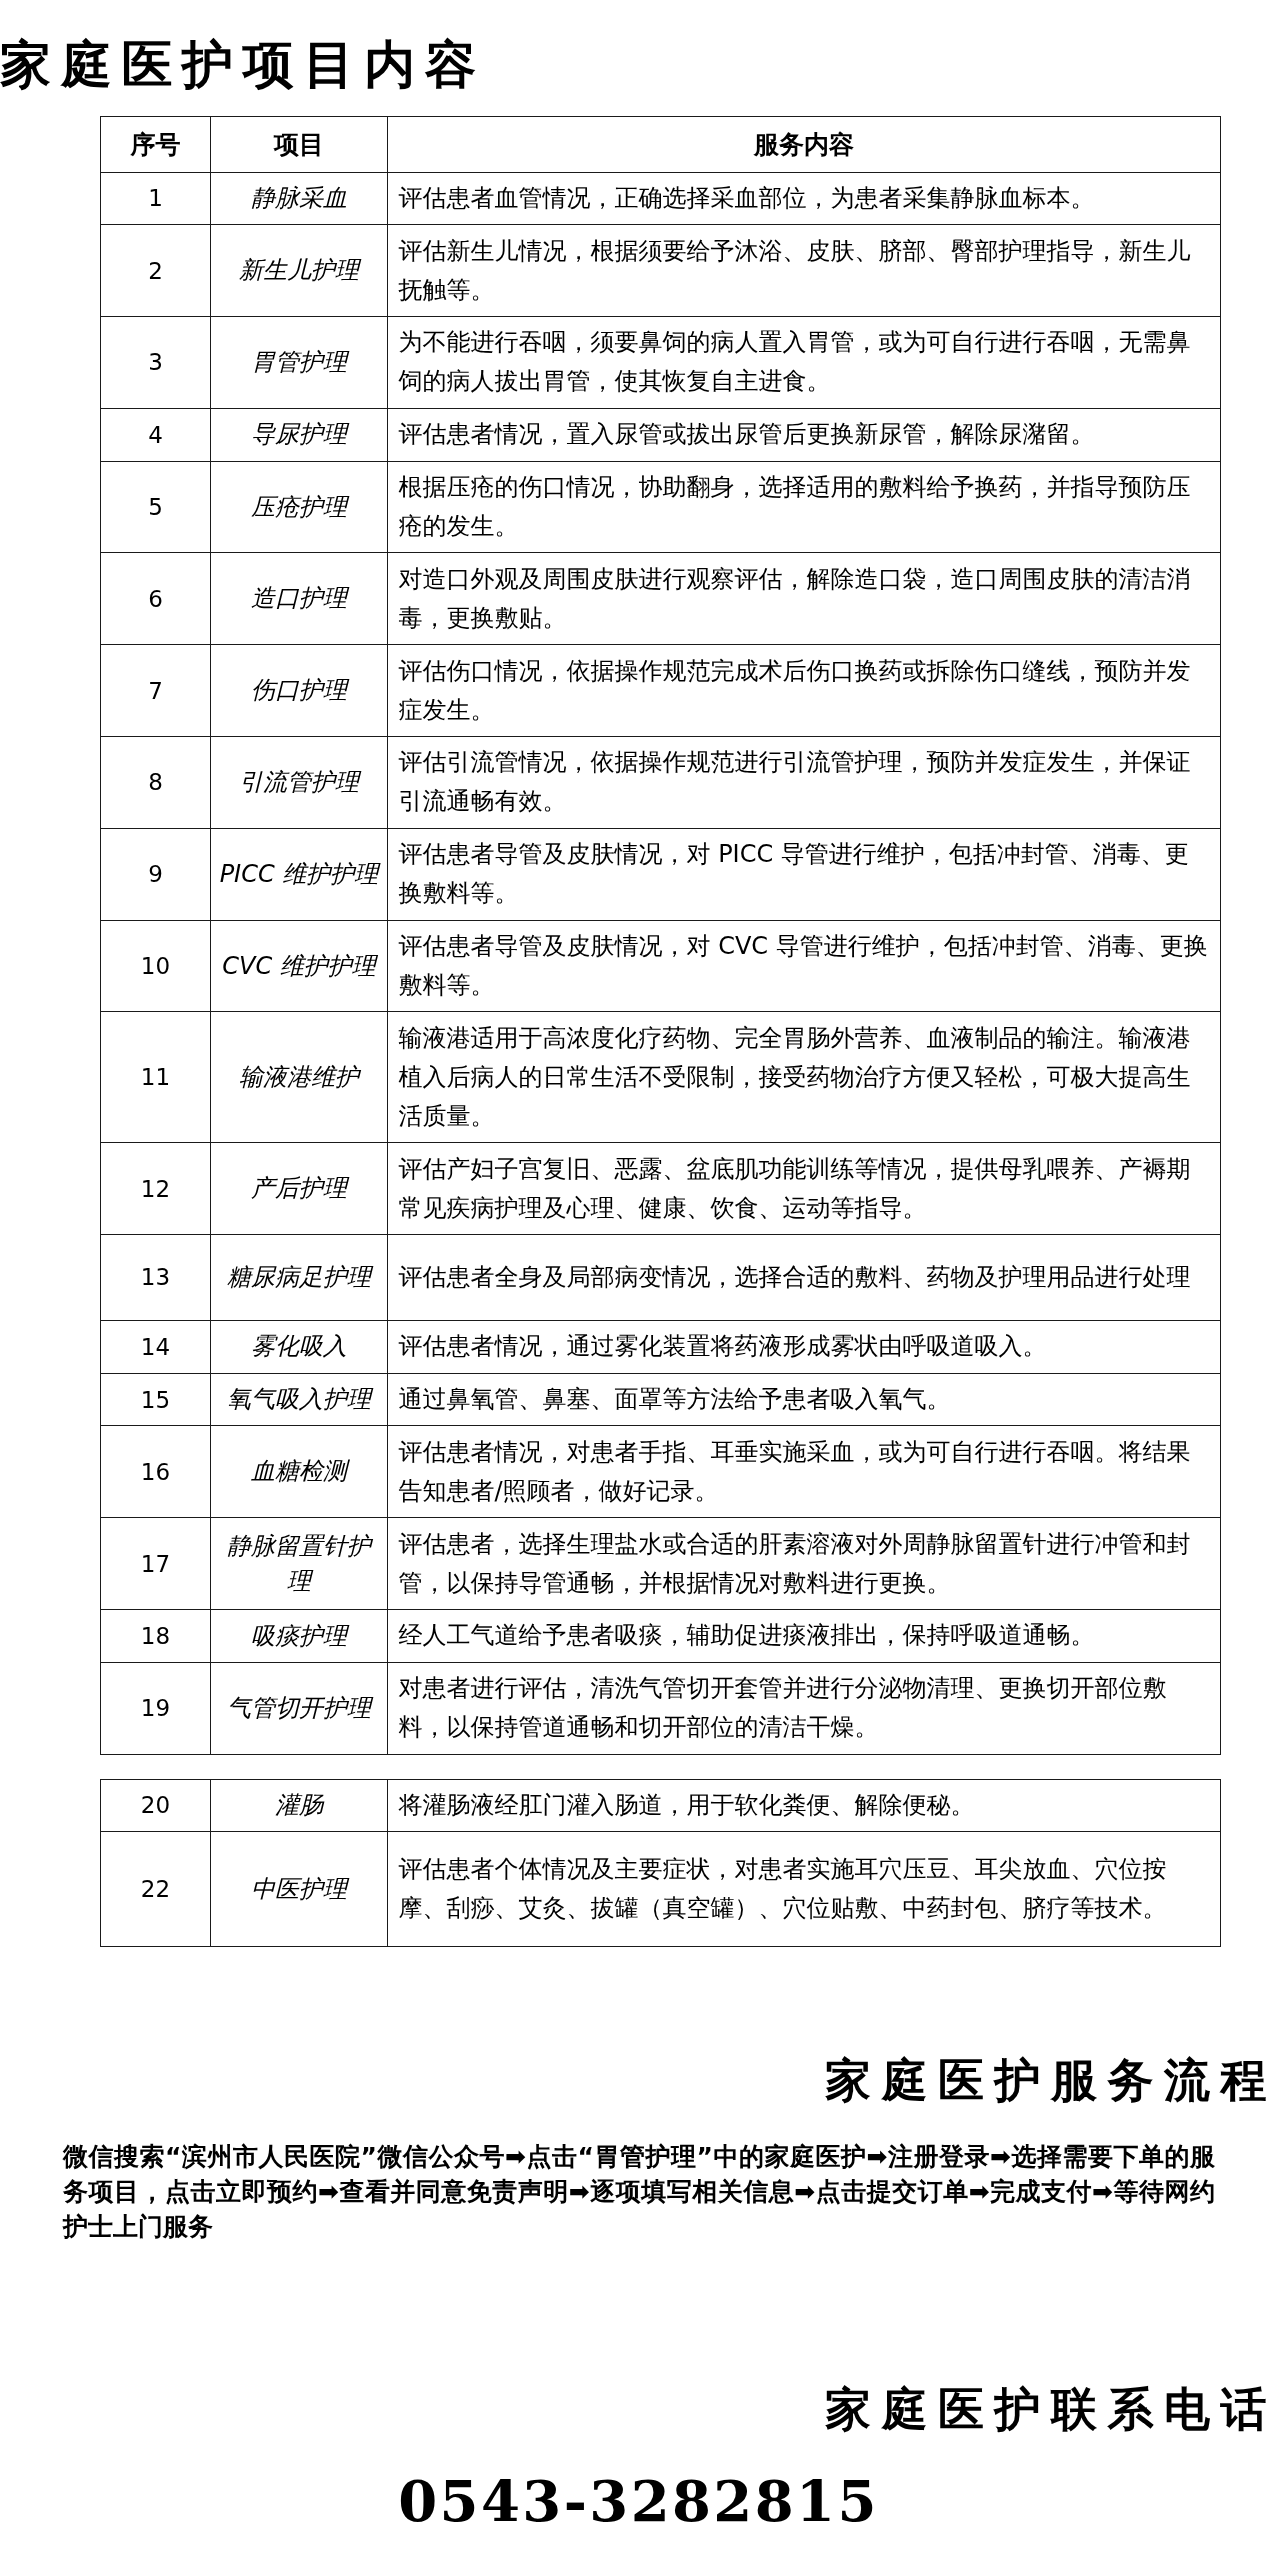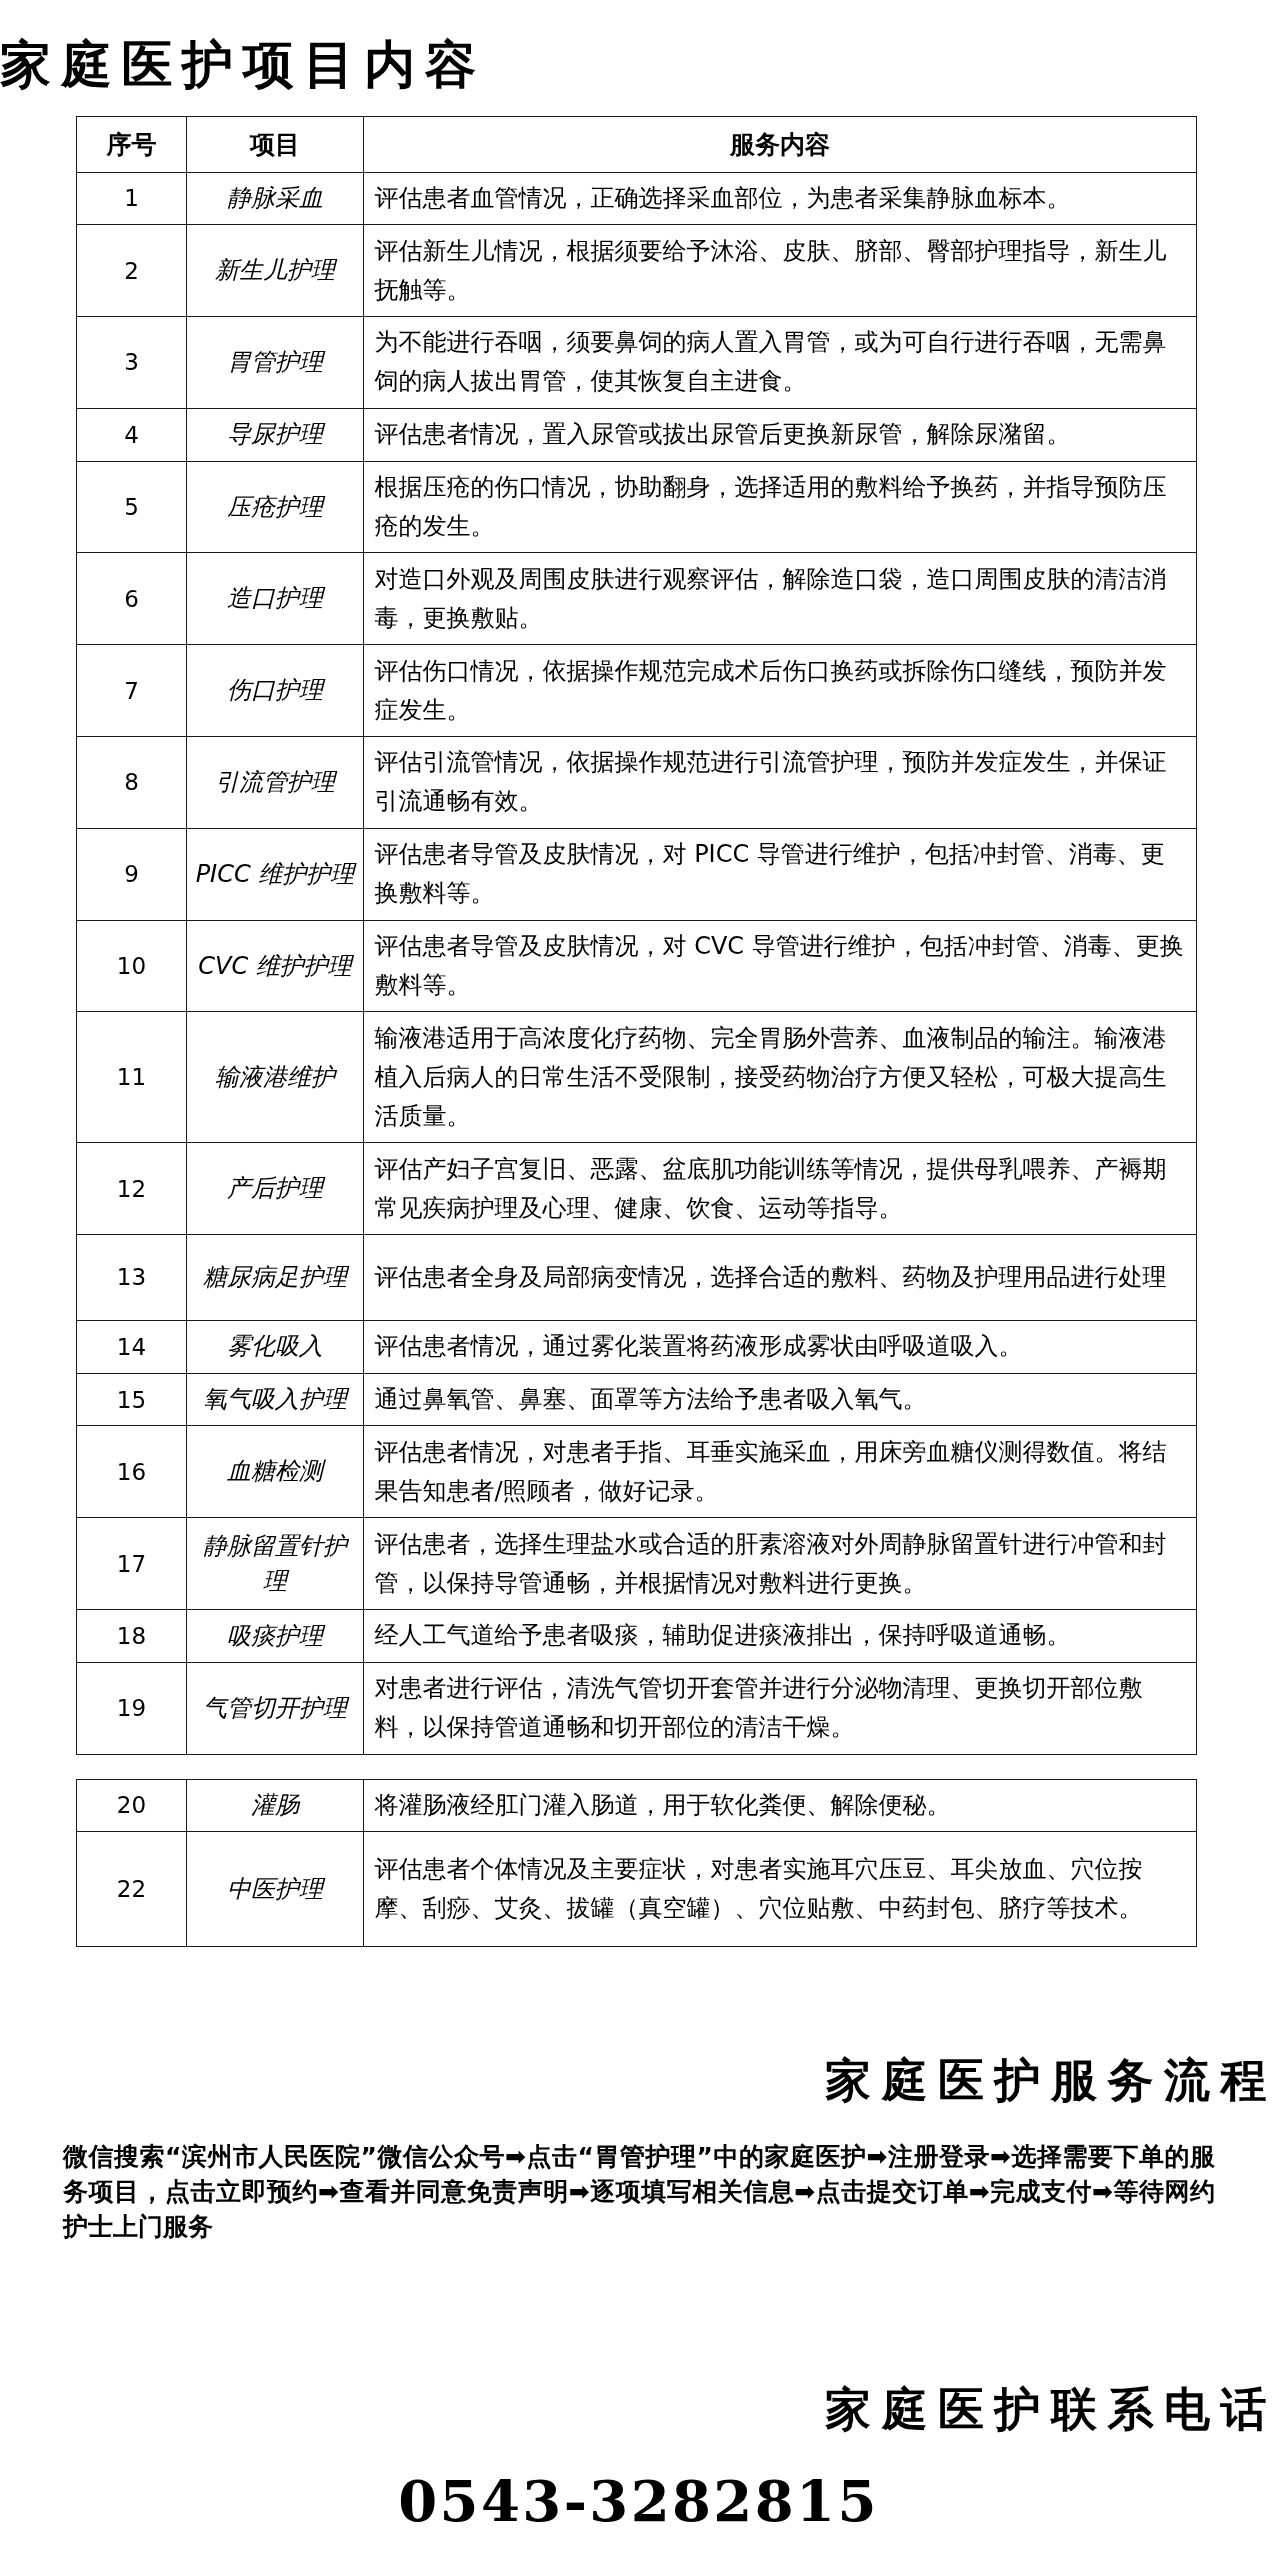--- a/index.html
+++ b/index.html
@@ -21,21 +21,21 @@
     text-align: left;
     font-family: "DejaVu Serif", "Liberation Serif", serif;
     font-weight: bold;
     font-size: 51px;
     letter-spacing: 9.7px;
     line-height: 1.15;
     color: #000000;
   }
   .tbl-wrap {
     width: 1121px;
-    margin-left: 76px;
+    margin-left: 100px;
   }
   .tbl-wrap.first { margin-top: 22.5px; }
   .tbl-wrap.second { margin-top: 24px; }
   table.services {
     width: 100%;
     border-collapse: collapse;
     table-layout: fixed;
   }
   table.services col.c-no   { width: 110px; }
   table.services col.c-item { width: 177px; }
@@ -192,21 +192,21 @@
             <td class="desc">评估患者情况，通过雾化装置将药液形成雾状由呼吸道吸入。</td>
           </tr>
           <tr style="height: 50px;">
             <td class="no">15</td>
             <td class="item">氧气吸入护理</td>
             <td class="desc">通过鼻氧管、鼻塞、面罩等方法给予患者吸入氧气。</td>
           </tr>
           <tr style="height: 84px;">
             <td class="no">16</td>
             <td class="item">血糖检测</td>
-            <td class="desc">评估患者情况，对患者手指、耳垂实施采血，用床旁血糖仪测得数值。将结果告知患者/照顾者，做好记录。</td>
+            <td class="desc">评估患者情况，对患者手指、耳垂实施采血，或为可自行进行吞咽。将结果告知患者/照顾者，做好记录。</td>
           </tr>
           <tr style="height: 85px;">
             <td class="no">17</td>
             <td class="item">静脉留置针护理</td>
             <td class="desc">评估患者，选择生理盐水或合适的肝素溶液对外周静脉留置针进行冲管和封管，以保持导管通畅，并根据情况对敷料进行更换。</td>
           </tr>
           <tr style="height: 52px;">
             <td class="no">18</td>
             <td class="item">吸痰护理</td>
             <td class="desc">经人工气道给予患者吸痰，辅助促进痰液排出，保持呼吸道通畅。</td>

